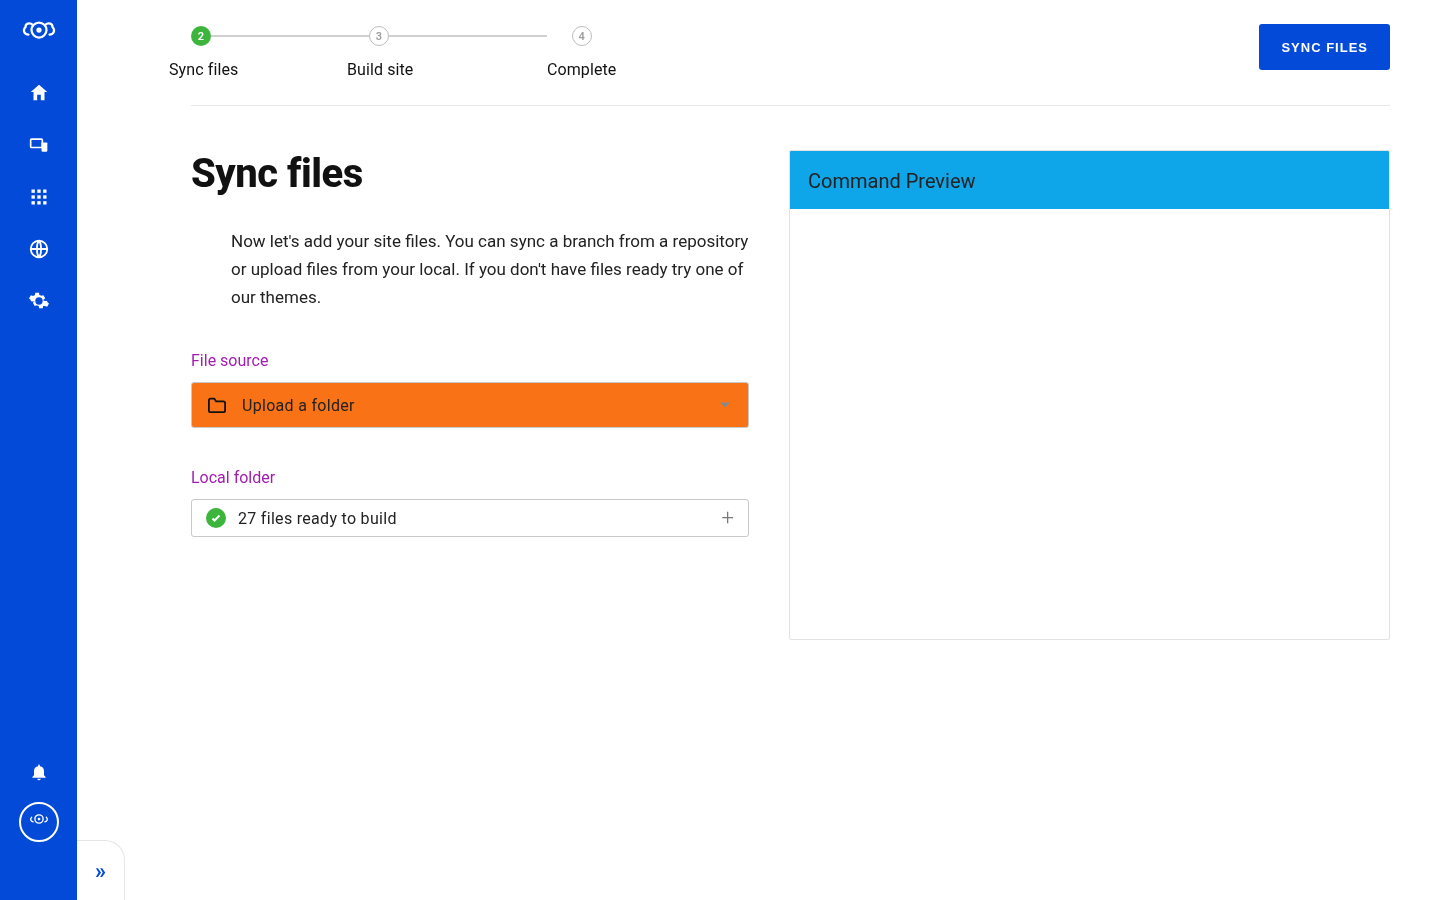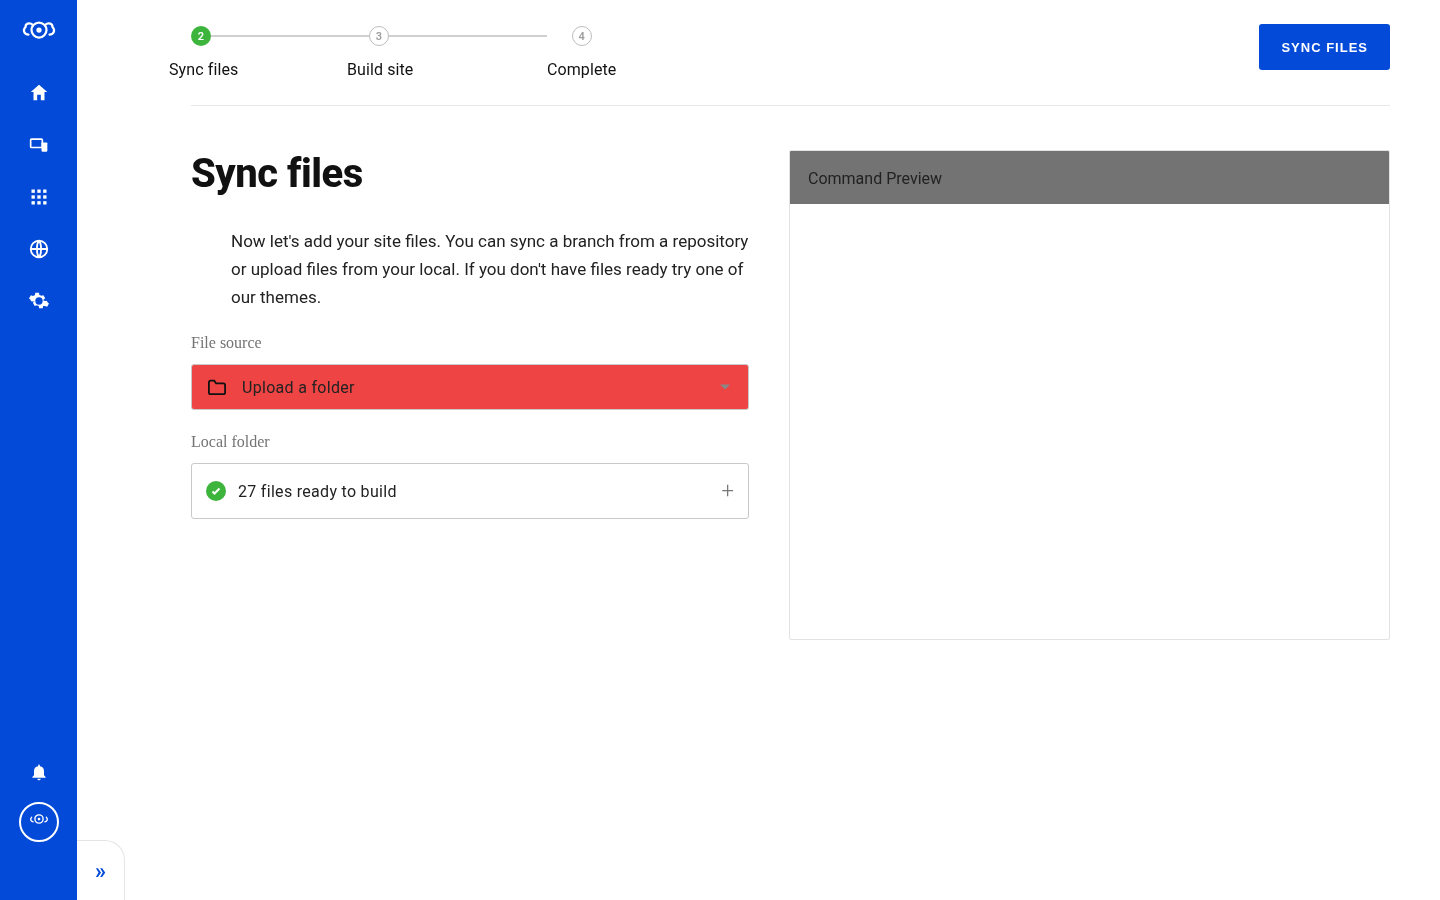--- a/index.html
+++ b/index.html
@@ -106,39 +106,39 @@
   .content {
     display:flex; gap:40px; margin-top:44px;
   }
   .left-col { width:558px; }
   h1.page-title {
     font-size:40px; font-weight:800; letter-spacing:-0.5px; margin-bottom:30px;
   }
   .intro {
     font-size:17px; line-height:1.65; color:#222; max-width:540px;margin-left:40px;
   }
-  .field-label { font-size:16px; color:#737373; margin-top:23px; margin-bottom:12px;font-family:Liberation Serif, serif; }
+  .field-label { font-size:16px; color:#a21caf; margin-top:40px; margin-bottom:12px; }
 
   .select-box {
     border:1px solid #c9c9c9; border-radius:3px;
     height:46px; display:flex; align-items:center;
     padding:0 14px; cursor:pointer; position:relative;
-    background:#ef4444;
+    background:#f97316;
   }
   .select-box .icon-left { width:22px; height:18px; margin-right:14px; color:#111; }
   .select-text { font-size:16px; letter-spacing:0.3px; color:#222; }
   .caret {
     position:absolute; right:18px; top:50%; transform:translateY(-50%);
     border-left:5px solid transparent; border-right:5px solid transparent;
     border-top:5px solid #888;
   }
 
   .file-box {
     border:1px solid #c9c9c9; border-radius:3px;
-    height:56px; display:flex; align-items:center;
+    height:38px; display:flex; align-items:center;
     padding:0 14px; cursor:pointer; position:relative;
     background:#fff;
   }
   .check-circle {
     width:20px; height:20px; border-radius:50%; background:#3db53d;
     display:flex; align-items:center; justify-content:center;
     margin-right:12px; color:#fff;
   }
   .file-text { font-size:16px; letter-spacing:0.3px; color:#222; }
   .plus {
@@ -146,22 +146,22 @@
     color:#777; font-size:22px; font-weight:300; line-height:1;
   }
 
   .right-col { flex:1; min-width:0; }
   .cmd-panel {
     border:1px solid #e2e2e2; border-radius:2px;
     display:flex; flex-direction:column;
     height:490px; overflow:hidden;
   }
   .cmd-header {
-    padding:18px 18px 16px; font-size:16px; color:#222;
-    background:#737373;
+    padding:18px 18px 16px; font-size:20px; color:#222;
+    background:#0ea5e9;
   }
   .cmd-body {
     flex:1; background:#333333; color:#fff;
     font-family: "SFMono-Regular", Menlo, Consolas, monospace;
     font-size:14px; padding:20px 18px; letter-spacing:0.3px;
     font-weight:600;
   }
 </style>
 </head>
 <body>

